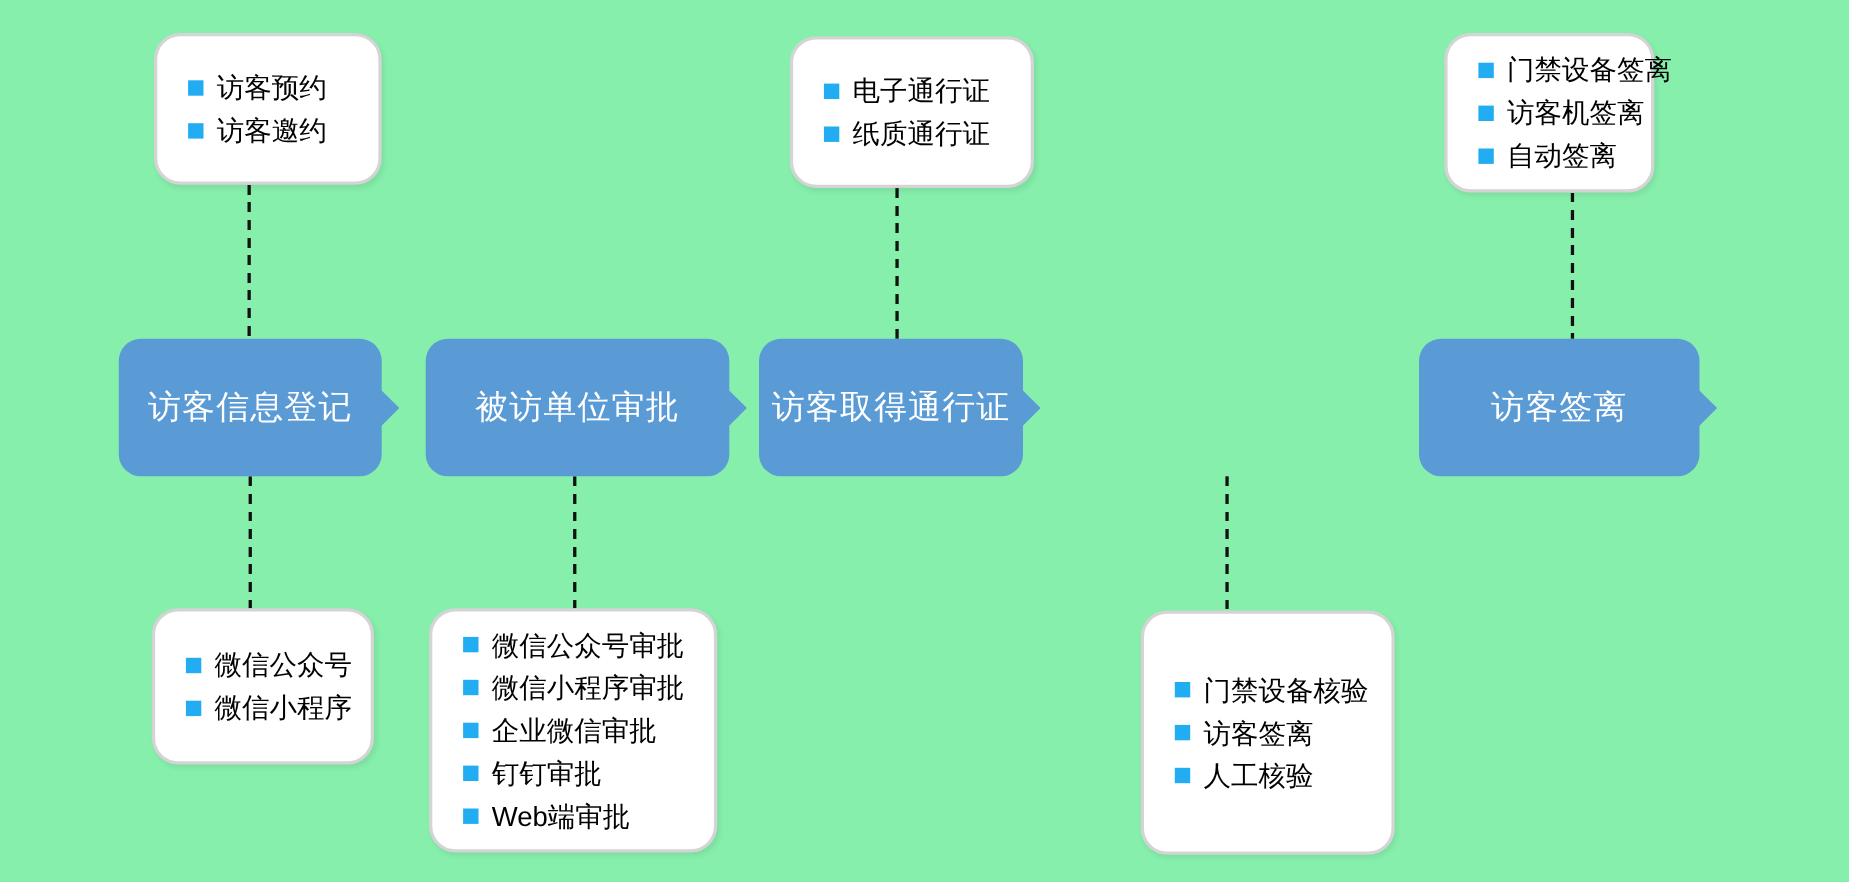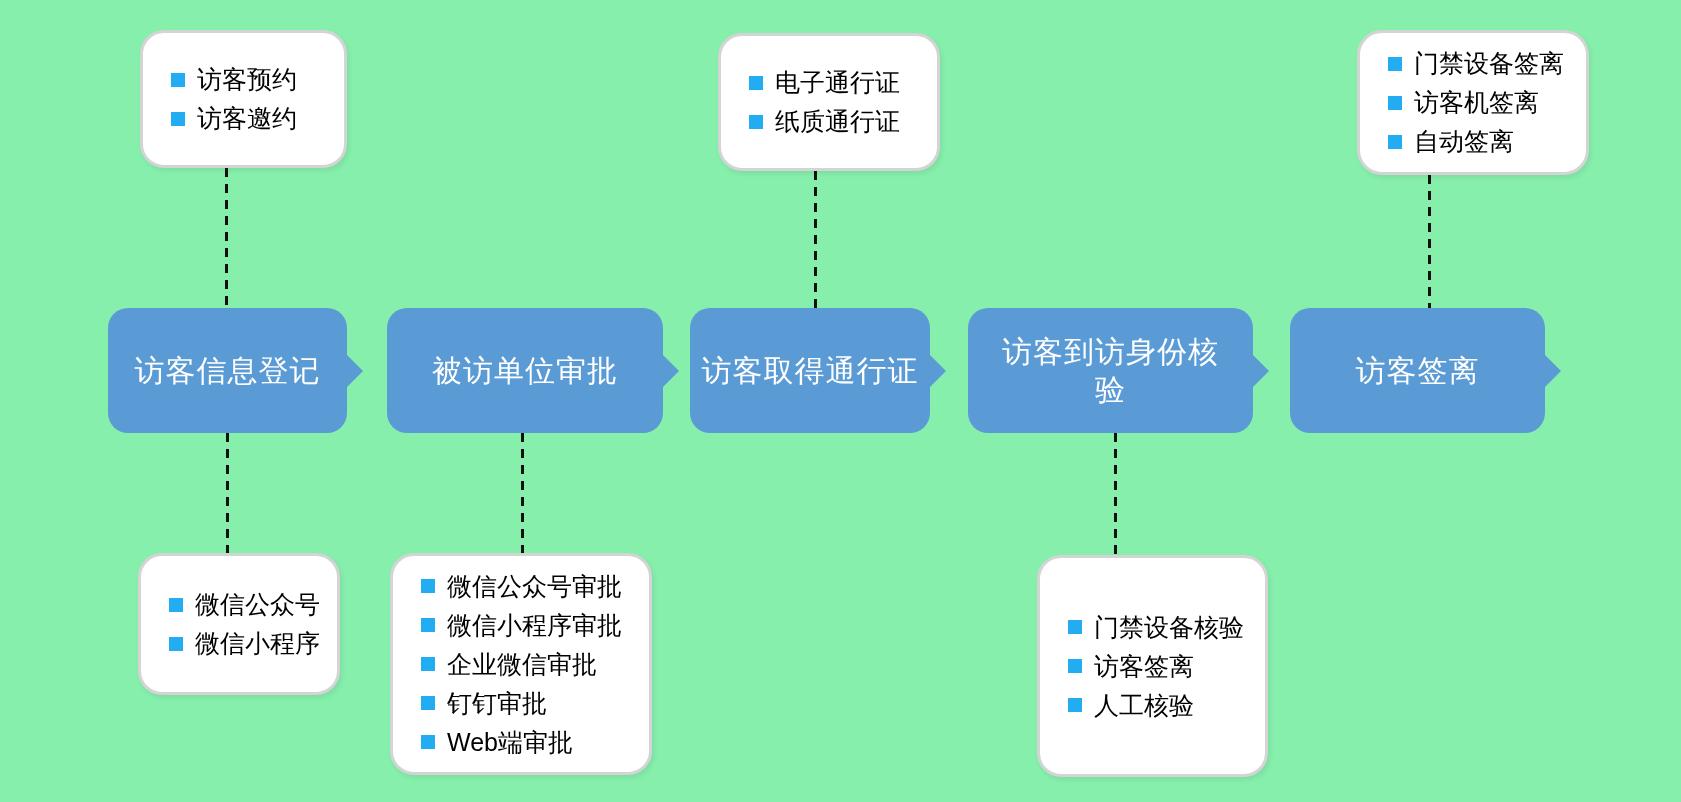--- a/index.html
+++ b/index.html
@@ -61,21 +61,21 @@
     border-radius: 24px;
     box-shadow: 2px 3px 5px rgba(0,0,0,0.07);
     display: flex;
     flex-direction: column;
     justify-content: center;
     padding-left: 28px;
     box-sizing: border-box;
   }
   .callout.tl { left: 140px;  top: 30px;  width: 207px; height: 138px; }
   .callout.tm { left: 718px;  top: 33px;  width: 222px; height: 138px; padding-left: 28px; }
-  .callout.tr { left: 1357px; top: 30px;  width: 232px; height: 145px; border-radius: 25px; }
+  .callout.tr { left: 1313px; top: 30px;  width: 191px; height: 145px; }
   .callout.bl { left: 138px;  top: 553px; width: 202px; height: 142px; }
   .callout.bm { left: 390px;  top: 553px; width: 262px; height: 222px; }
   .callout.br { left: 1012px; top: 555px; width: 231px; height: 222px; margin-left: 25px; }
 
   .li {
     display: flex;
     align-items: center;
     height: 39px;
     font-size: 25px;
     color: #000000;
@@ -156,24 +156,20 @@
     <span class="arrow"></span>
   </div>
   <div class="step s2">
     <span class="label">被访单位审批</span>
     <span class="arrow"></span>
   </div>
   <div class="step s3">
     <span class="label">访客取得通行证</span>
     <span class="arrow"></span>
   </div>
-  <div class="step s4">
-    <span class="label">访客到访身份核验</span>
-    <span class="arrow"></span>
-  </div>
   <div class="step s5">
     <span class="label">访客签离</span>
     <span class="arrow"></span>
   </div>
 
   <div class="callout bl">
     <div class="li">
         <span class="bullet"></span>
         <span>微信公众号</span>
       </div>

